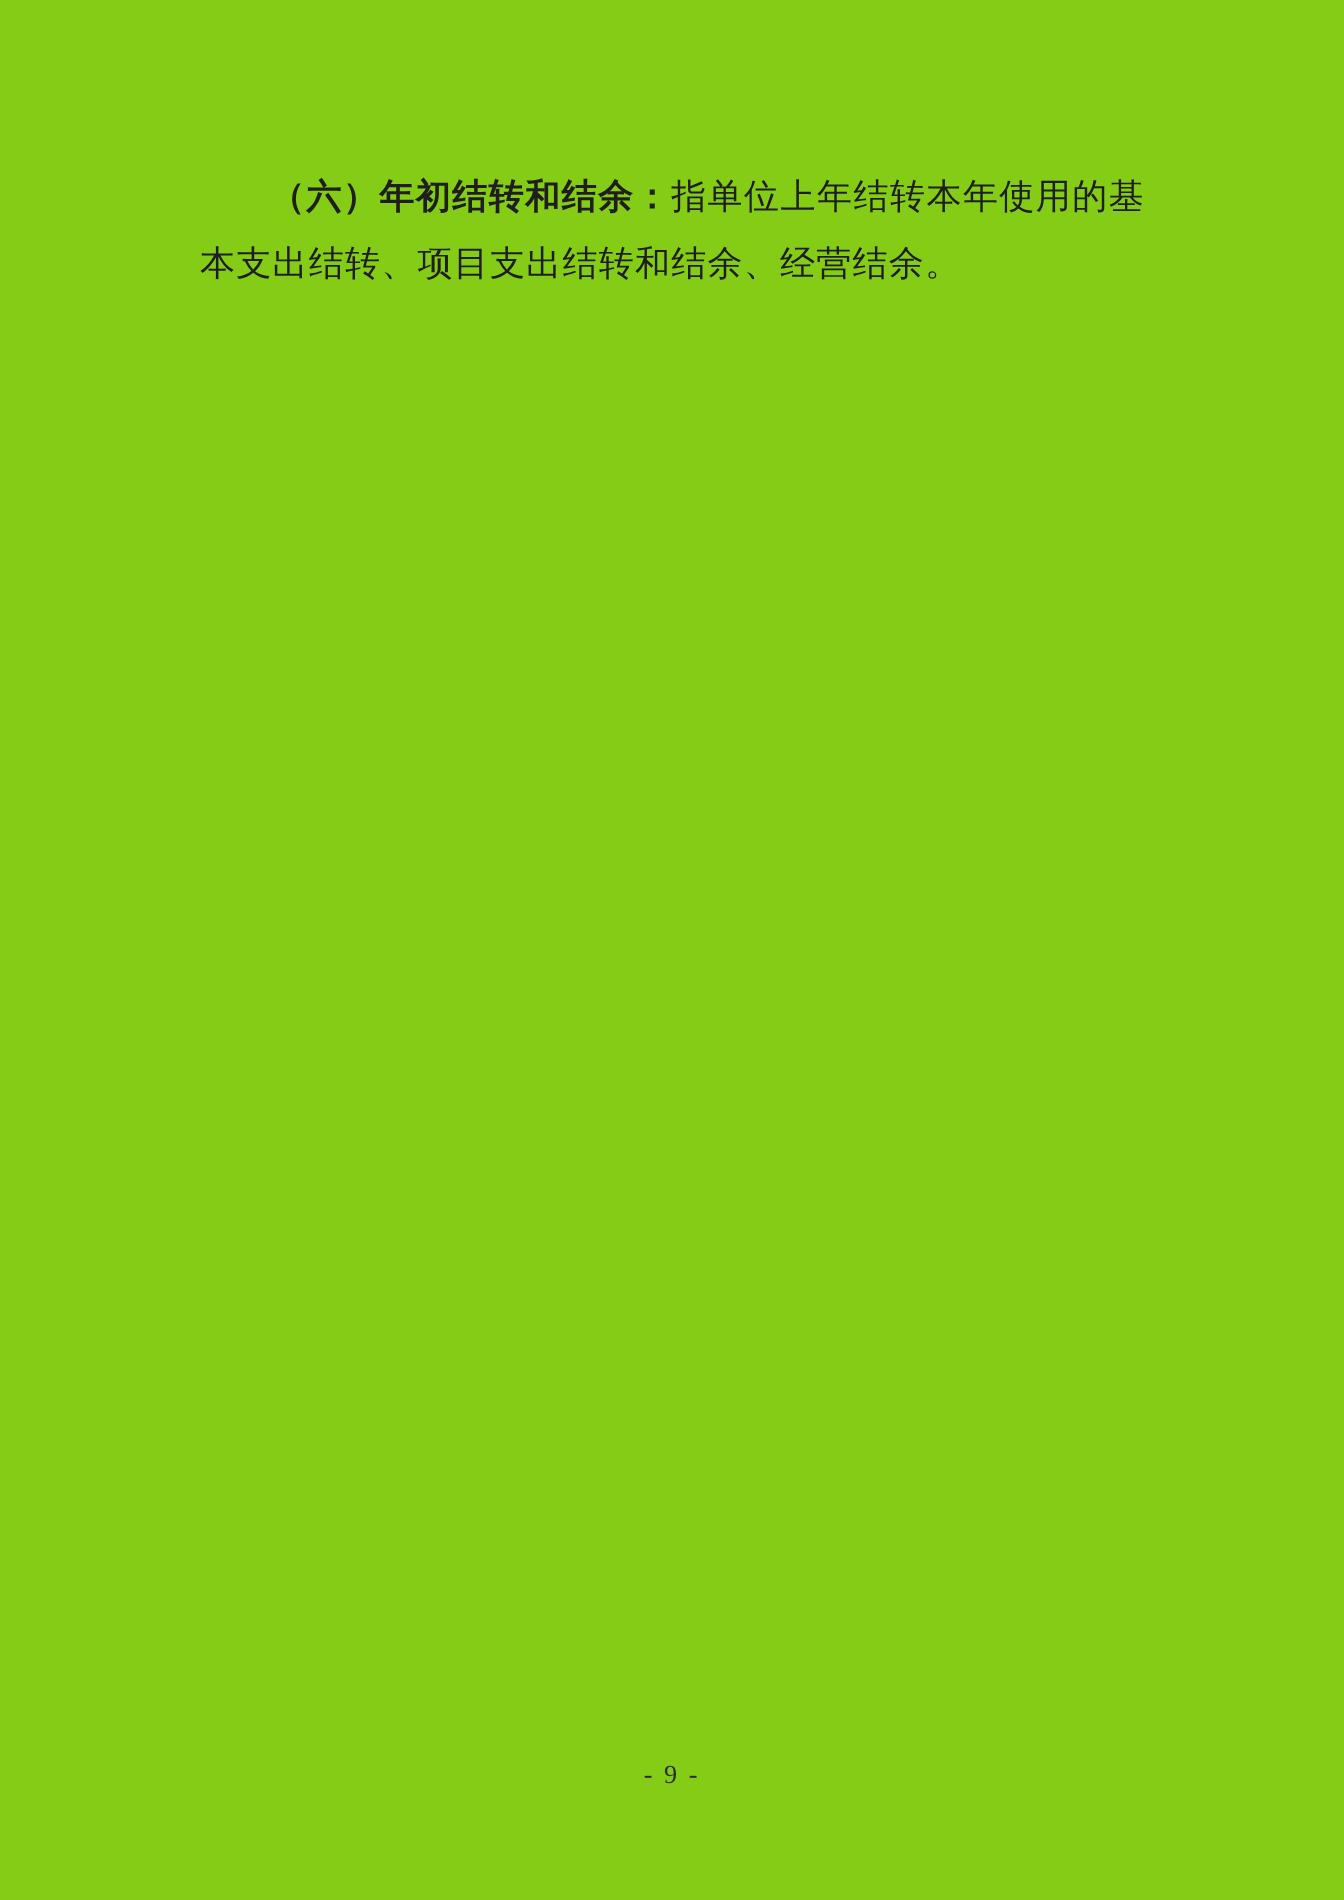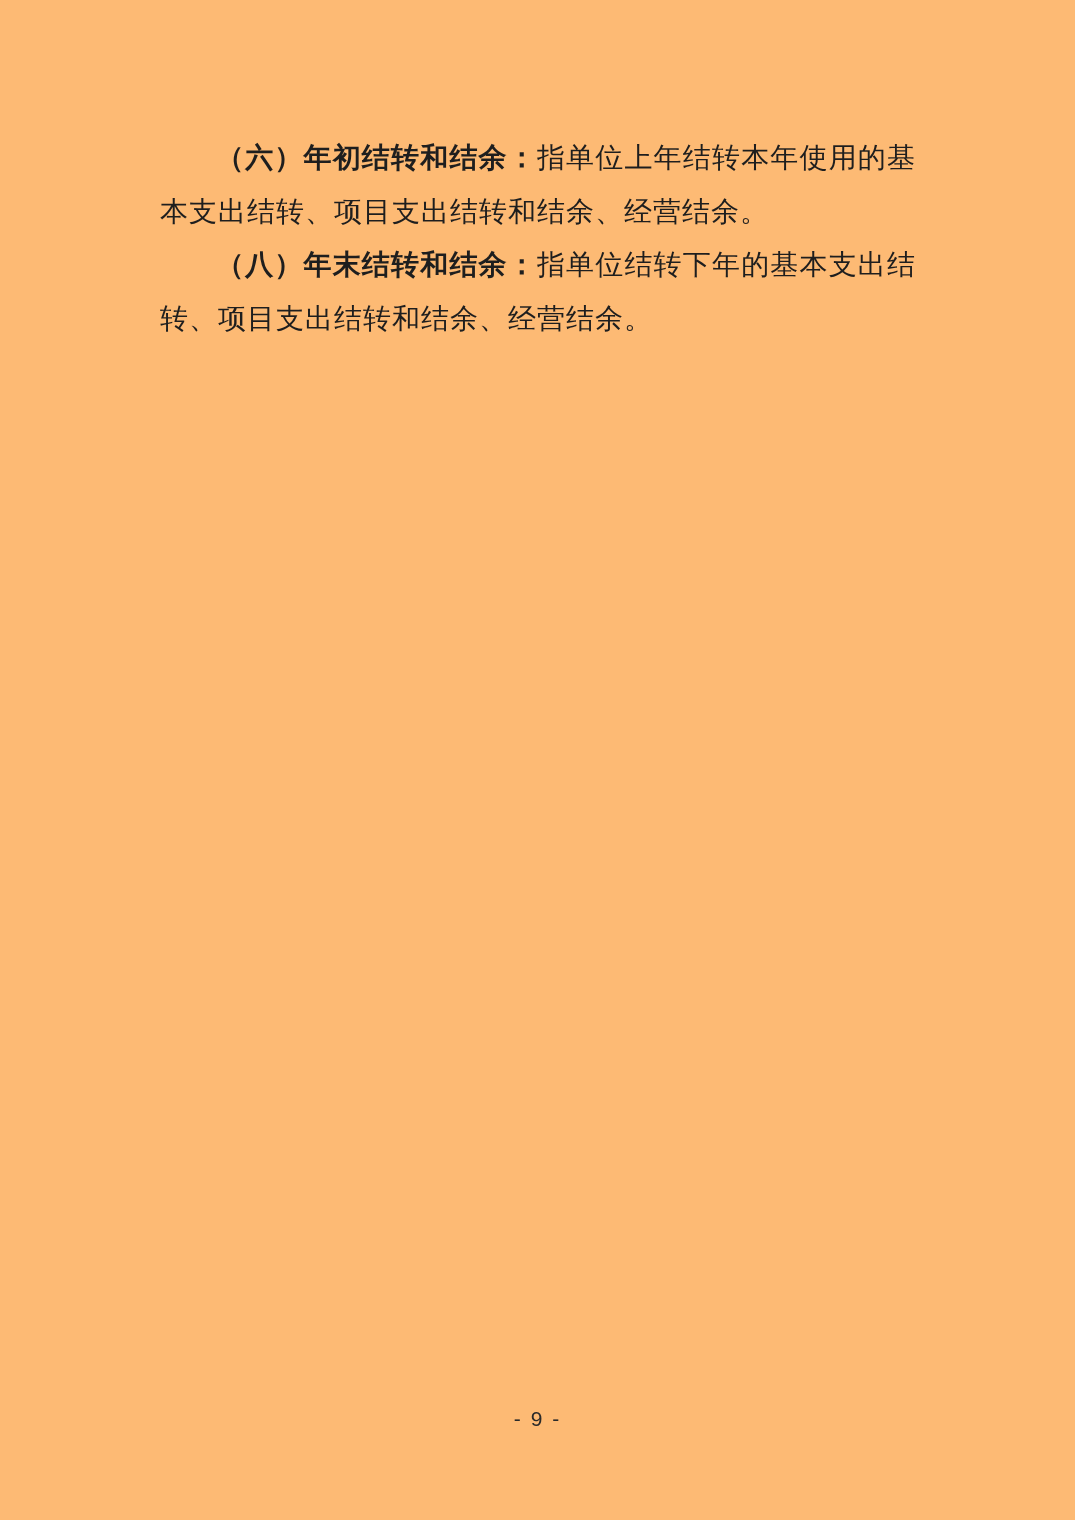--- a/index.html
+++ b/index.html
@@ -4,23 +4,23 @@
 <style>
   html, body {
     margin: 0;
     padding: 0;
     background: #ffffff;
   }
   .page {
     position: relative;
     width: 1075px;
     height: 1520px;
-    background: #fdba74;
+    background: #84cc16;
     overflow: hidden;
-    font-family: Liberation Sans, sans-serif;
+    font-family: Liberation Serif, serif;
     color: #1e1e1e;
   }
   .doc-body {
     position: absolute;
     left: 160px;
     top: 131px;
     width: 756px;
     font-size: 28px;
     line-height: 53.5px;
     letter-spacing: 1px;
@@ -45,18 +45,17 @@
     color: #2a2a2a;
     letter-spacing: 2px;
   }
 </style>
 </head>
 <body>
 
 <div class="page">
   <div class="doc-body">
     <p><span class="lead">（六）年初结转和结余：</span><span>指单位上年结转本年使用的基本支出结转、项目支出结转和结余、经营结余。</span></p>
-    <p><span class="lead">（八）年末结转和结余：</span><span>指单位结转下年的基本支出结转、项目支出结转和结余、经营结余。</span></p>
   </div>
   <div class="page-footer">
     <span>- 9 -</span>
   </div>
 </div>
 
 </body></html>

